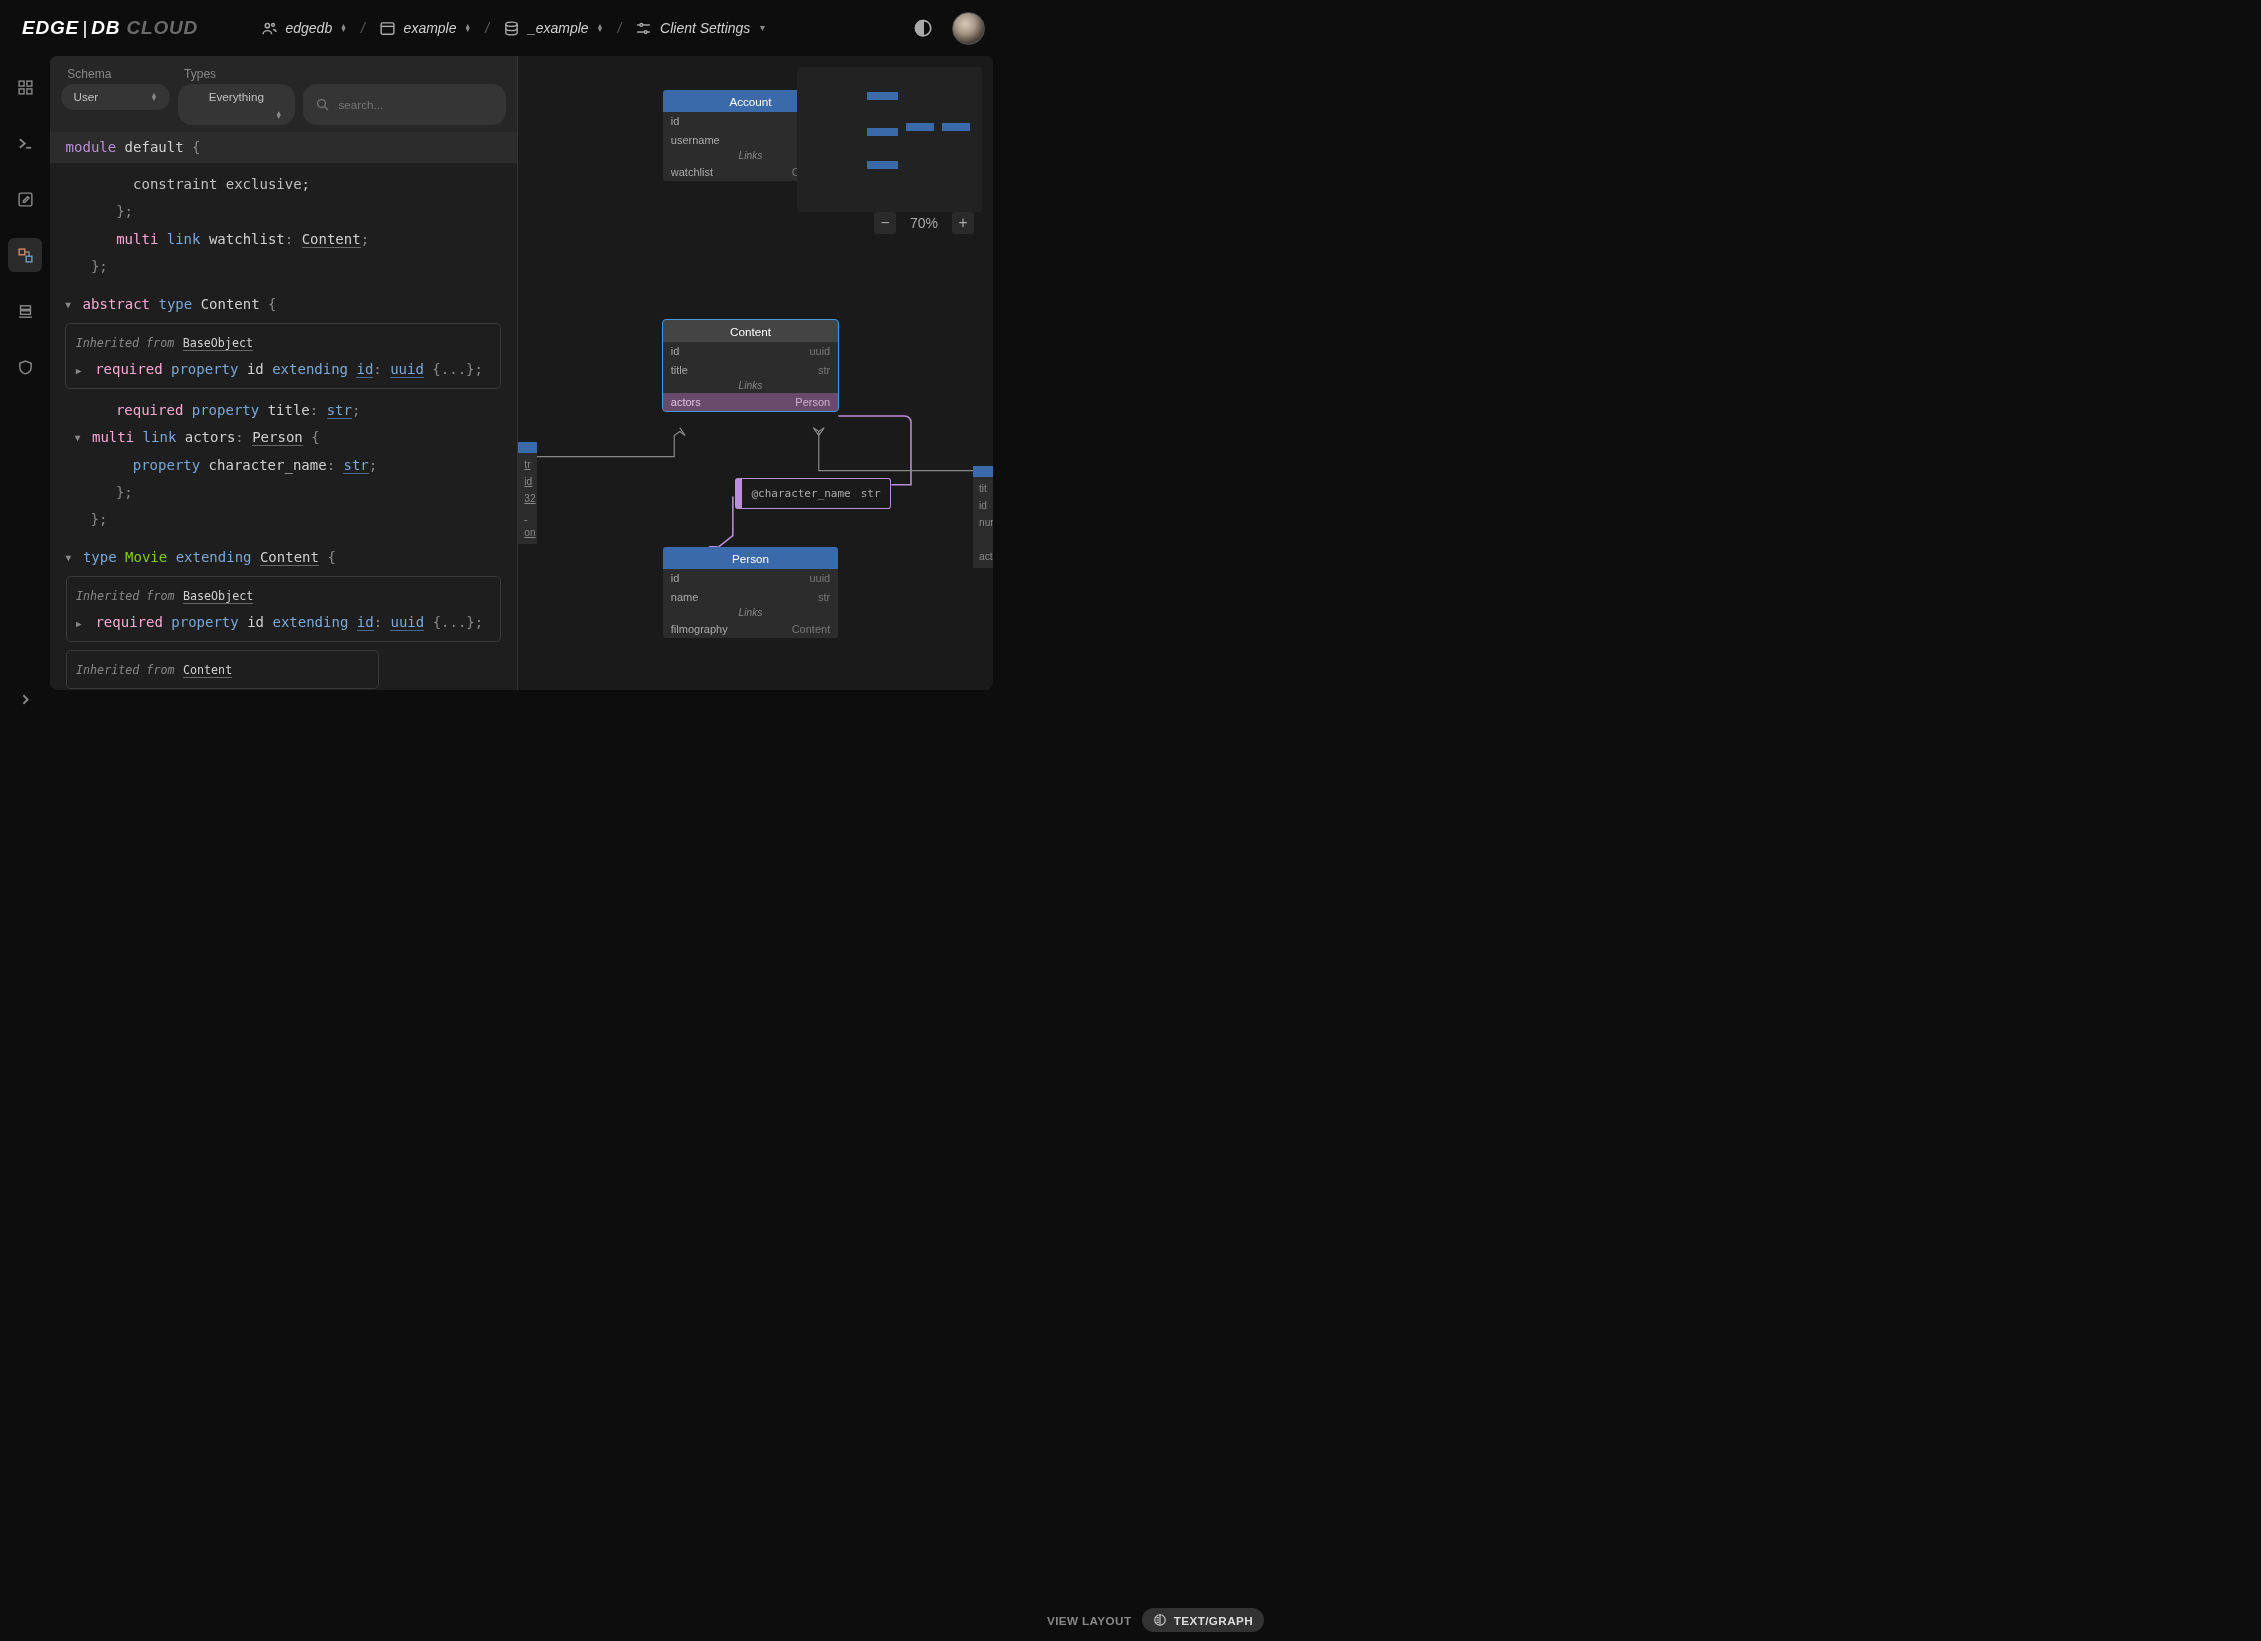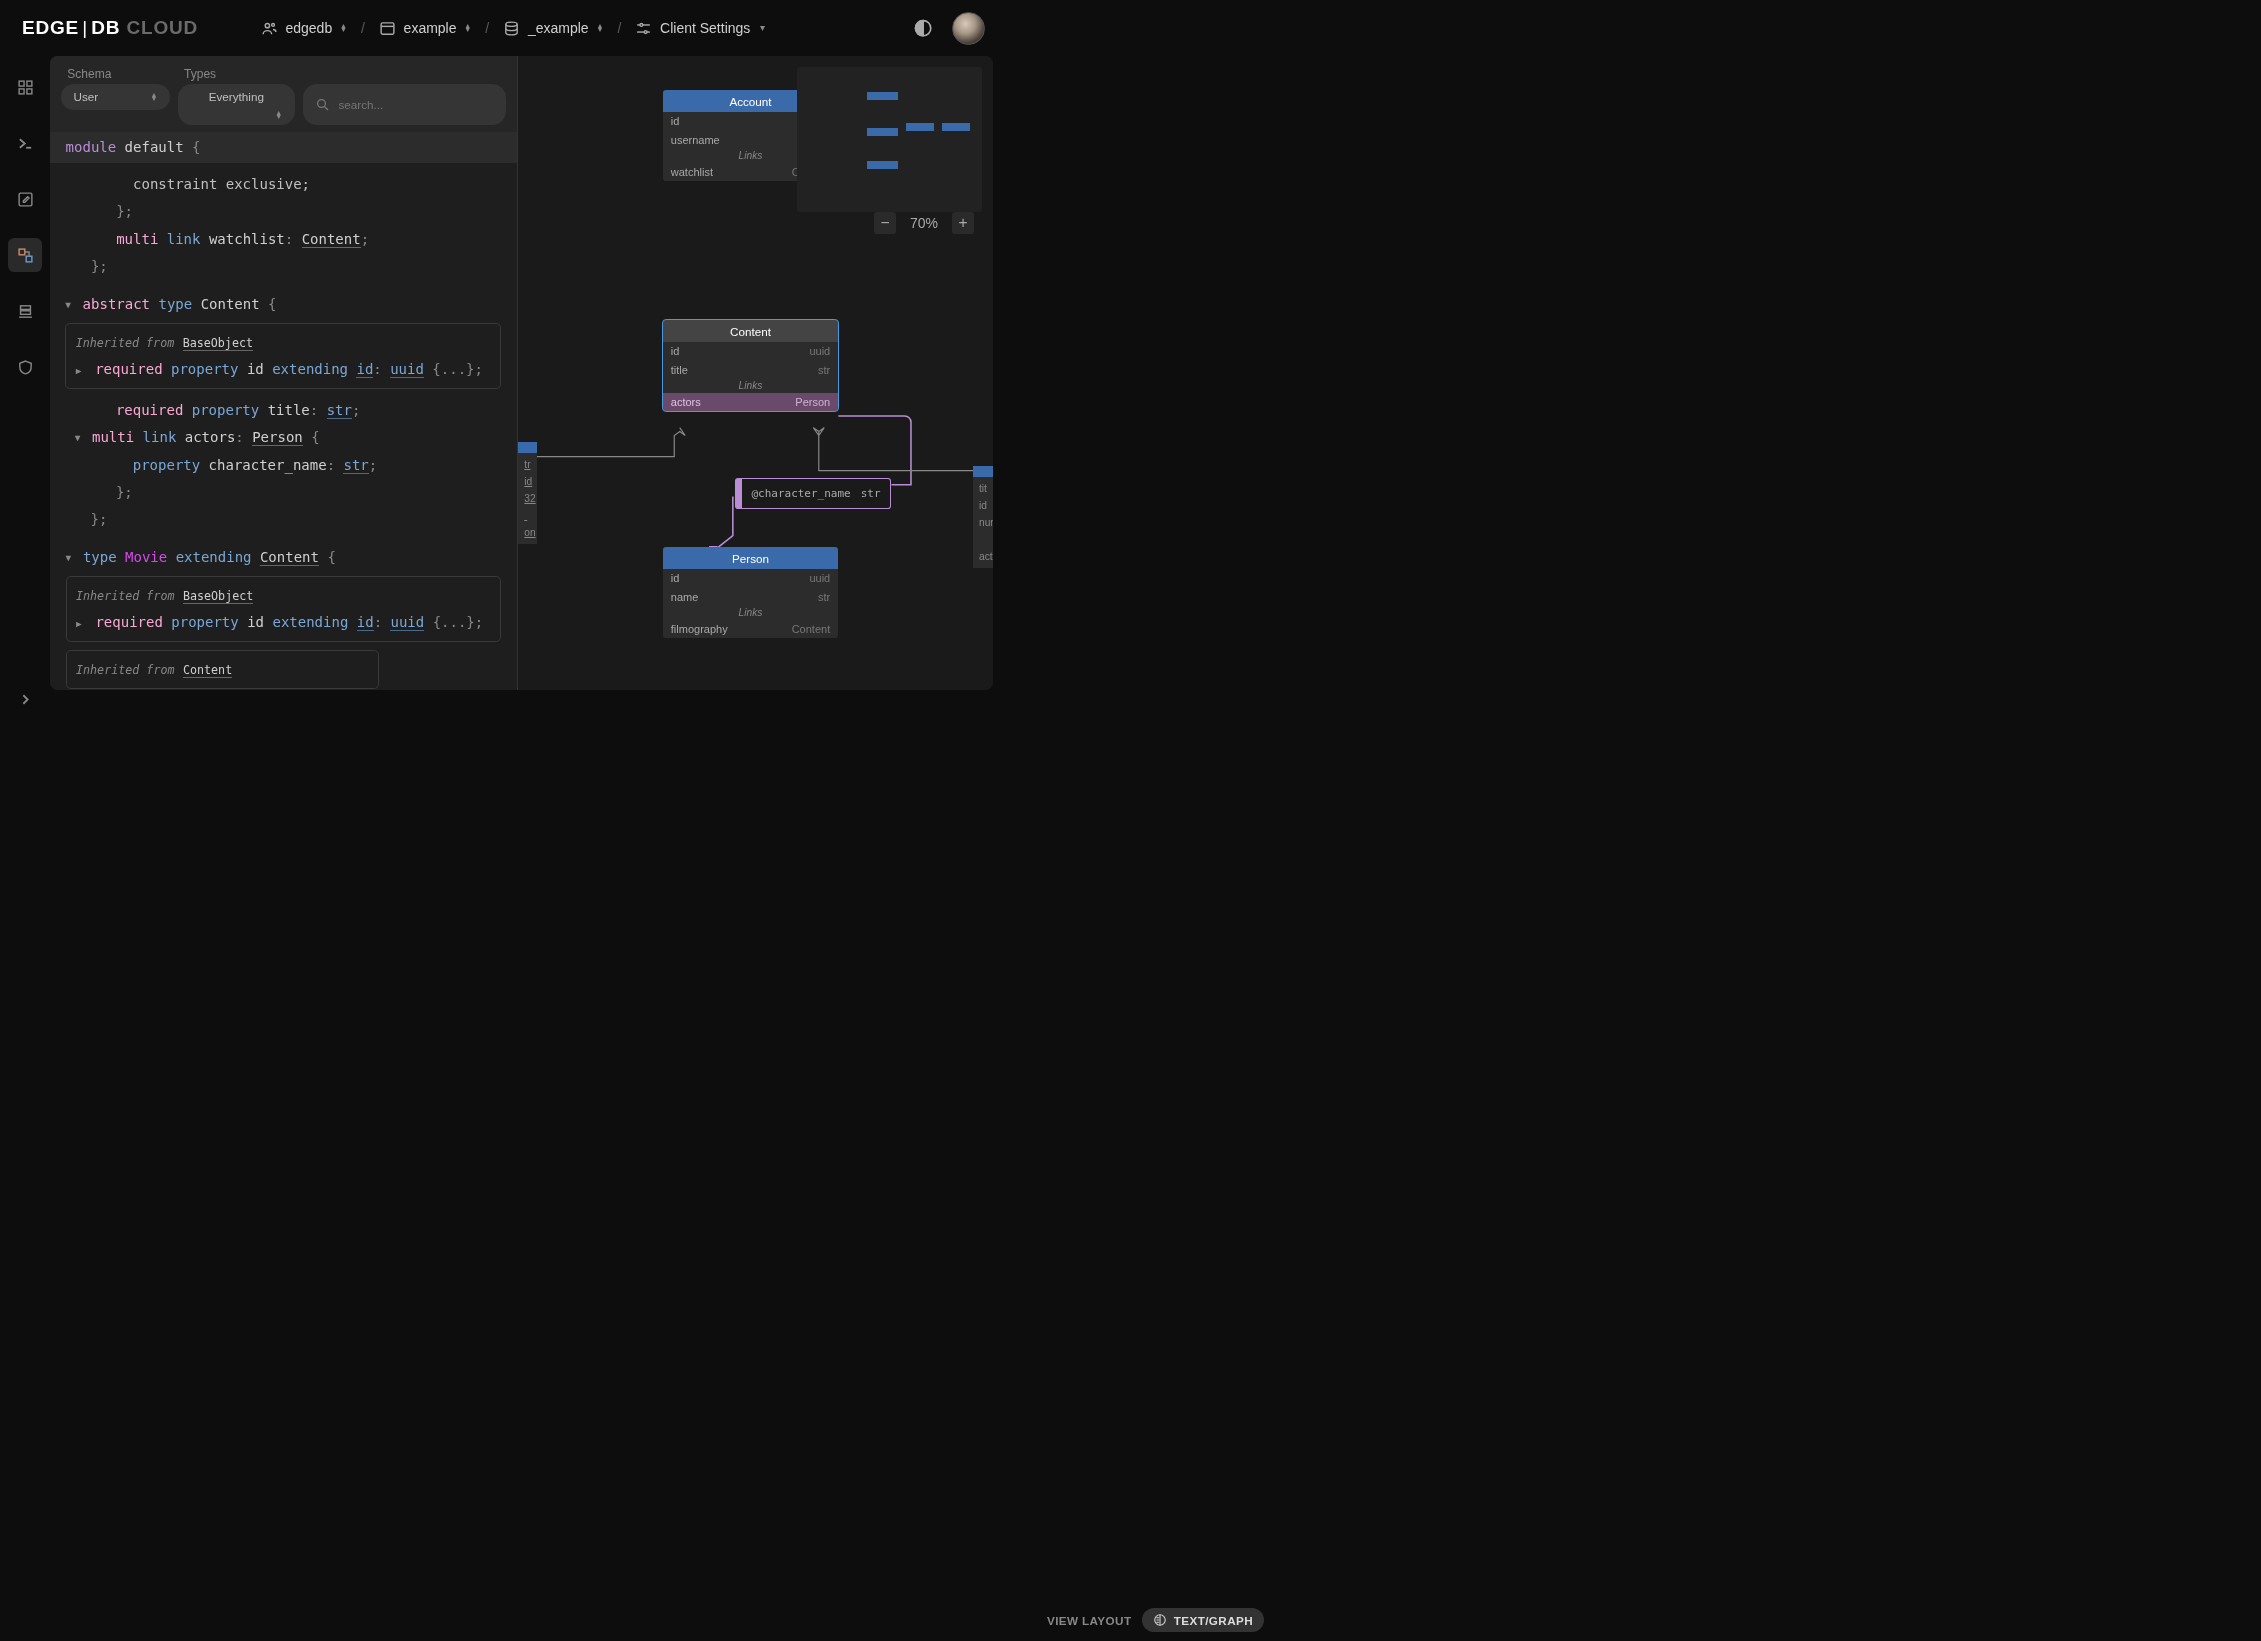--- a/index.html
+++ b/index.html
@@ -13,20 +13,21 @@
 }
 .mono { font-family: "SF Mono", Menlo, Consolas, monospace; }
 
 
 .header {
   display: flex;
   align-items: center;
   height: 56px;
   padding: 0 22px;
   gap: 15.6px;
+  font-style: italic;
 }
 .logo { display: flex; align-items: center; gap: 1.6px; font-size: 19px; font-weight: 700; letter-spacing: 0.8px; }
 .logo-edge { color: #fff; }
 .logo-sep { color: #fff; font-weight: 300; margin: 0 1.6px; }
 .logo-db { color: #fff; }
 .logo-cloud { color: #6a6a6a; margin-left: 4.7px; }
 .breadcrumbs { display: flex; align-items: center; gap: 14px; margin-left: 47px; font-size: 14px; color: #d0d0d0; }
 .bc-item { display: flex; align-items: center; gap: 7.8px; cursor: pointer; }
 .bc-sep { color: #5a5a5a; }
 .header-right { margin-left: auto; display: flex; align-items: center; gap: 19px; }
@@ -276,21 +277,21 @@
             <span><span class="kw-green">multi</span> <span class="kw-blue">link</span> <span style="color:#d0d0d0;">actors</span><span class="punct">: </span><span class="ty-link">Person</span> <span class="punct">{</span></span>
           </div>
           <div class="line">        <span class="kw-blue">property</span> <span style="color:#d0d0d0;">character_name</span><span class="punct">: </span><span class="ty-link-u">str</span><span class="punct">;</span></div>
           <div class="line punct">      <span>};</span></div>
           <div class="line punct">   <span>};</span></div>
         </div>
 
         <div style="height:11px;"></div>
         <div class="block-toggle">
           <span class="chev">▼</span>
-          <span><span class="kw-blue">type</span> <span style="color:#d946ef;margin-top:38px;">Movie</span> <span class="kw-blue">extending</span> <span class="ty-link">Content</span> <span class="punct">{</span></span>
+          <span><span class="kw-blue">type</span> <span style="color:#84cc16;margin-top:38px;">Movie</span> <span class="kw-blue">extending</span> <span class="ty-link">Content</span> <span class="punct">{</span></span>
         </div>
         <div class="inherited-box">
           <div><span class="ih">Inherited from</span> <span class="ty-link" style="font-size:11.7px;">BaseObject</span></div>
           <div><span class="chev">▶</span> <span class="kw-green">required</span> <span class="kw-blue">property</span> <span style="color:#d0d0d0;">id</span> <span class="kw-blue">extending</span> <span class="ty-link-u">id</span><span class="punct">: </span><span class="ty-link-u">uuid</span> <span class="punct">{...};</span></div>
         </div>
         <div class="inherited-box" style="width:313px;">
           <div><span class="ih">Inherited from</span> <span class="ty-link" style="font-size:11.7px;">Content</span></div>
         </div>
       </div>
     </div>

